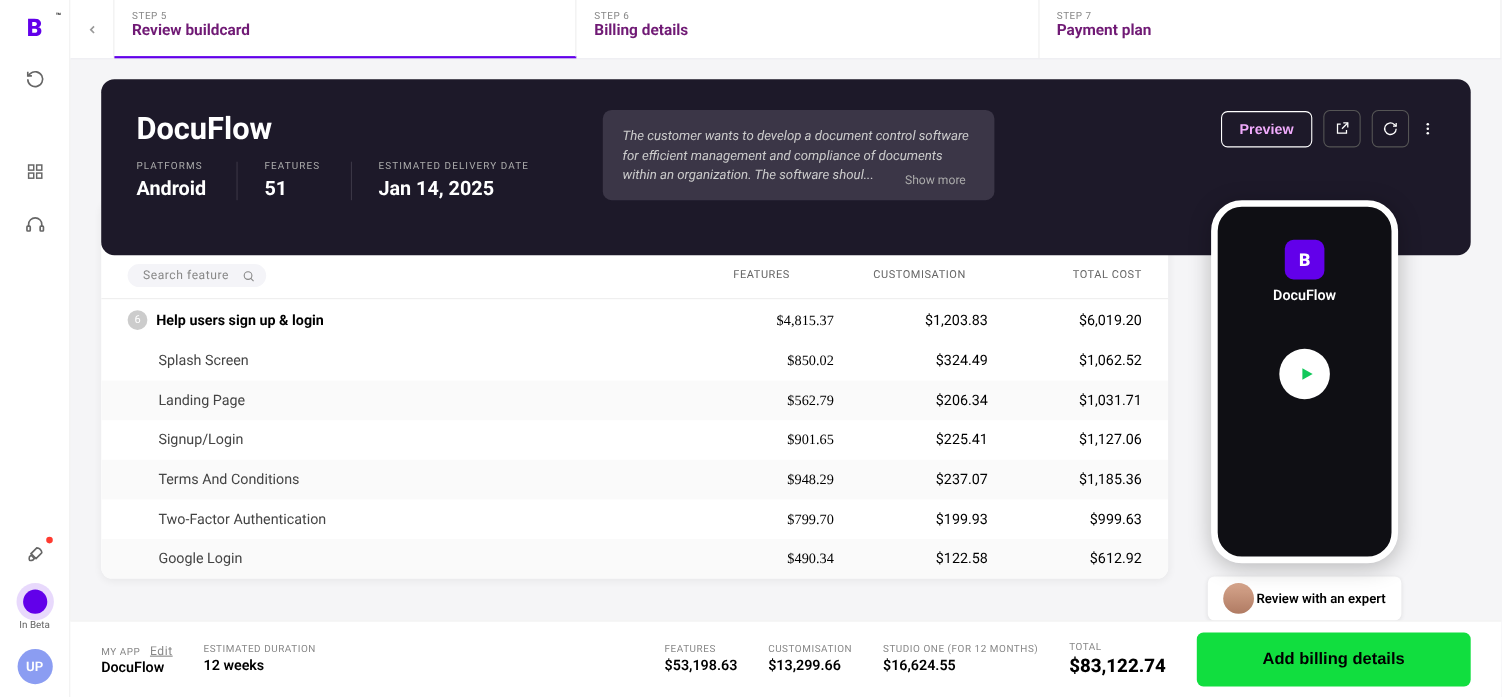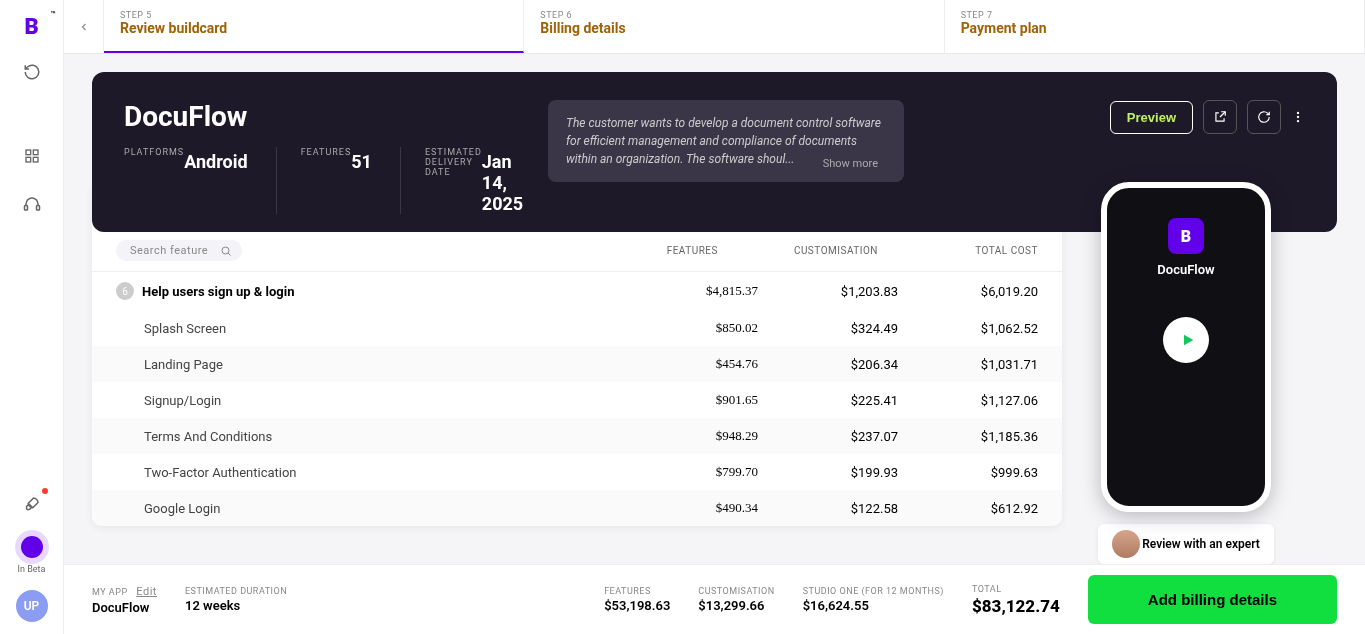--- a/index.html
+++ b/index.html
@@ -19,38 +19,38 @@
 .rail .avatar { width:32px;height:32px;border-radius:50%; background:#8b9df2; color:#fff; display:flex;align-items:center;justify-content:center; font-size:12px; font-weight:600;}
 
 
 .main { flex:1; display:flex; flex-direction:column; height:100%; }
 
 
 .steps { display:flex; background:#fff; border-bottom:1px solid #e8e8ee; height:54px; }
 .steps .back { width:40px; display:flex; align-items:center; justify-content:center; border-right:1px solid #eee; cursor:pointer; color:#999;}
 .step-card { flex:1; padding:10px 16px; border-right:1px solid #eee; }
 .step-card .lbl{ font-size:9px; letter-spacing:.5px; color:#888; text-transform:uppercase; }
-.step-card .ttl{ font-size:14px; font-weight:700; color:#a16207; }
+.step-card .ttl{ font-size:14px; font-weight:700; color:#701a75; }
 .step-card.active{ border-bottom:2px solid #6200ea;}
 .step-card.disabled .lbl,.step-card.disabled .ttl{ color:#ccc; }
 
 
 .content { flex:1; overflow:auto; padding:18px 28px 0 28px; position:relative; }
 .hero { background:#1d1929; border-radius:12px; padding:28px 32px; color:#fff; display:flex; align-items:flex-start; gap:24px; position:relative; height:160px;}
 .hero-left{ display:flex; flex-direction:column; gap:14px; flex:0 0 400px; }
 .hero-title{ font-size:28px; font-weight:700; }
 .hero-stats{ display:flex; gap:28px;}
-.stat{ display:flex; flex-direction:row; }
+.stat{ display:flex; flex-direction:column; }
 .stat .k{ font-size:9px; letter-spacing:1px; color:#aaa; }
 .stat .v{ font-size:18px; font-weight:700; margin-top:4px;}
 .stat.sep{ border-left:1px solid #3a3645; padding-left:24px;}
 .desc-box{ background:#3b3647; border-radius:8px; padding:14px 18px; font-size:12px; font-style:italic; color:#ccc; width:356px; line-height:1.5; position:relative;}
 .desc-box .show-more{ position:absolute; right:26px; bottom:10px; font-style:normal; font-size:11px; color:#aaa; cursor:pointer;}
 .hero-actions{ margin-left:auto; display:flex; align-items:center; gap:10px;}
-.btn-outline{ border:1px solid #fff; color:#bef264; background:transparent; padding:8px 16px; border-radius:6px; font-size:13px; font-weight:600; cursor:pointer;}
+.btn-outline{ border:1px solid #fff; color:#f0abfc; background:transparent; padding:8px 16px; border-radius:6px; font-size:13px; font-weight:600; cursor:pointer;}
 .sq-btn{ width:34px;height:34px;border:1px solid #555; border-radius:6px; display:flex;align-items:center;justify-content:center; color:#fff; cursor:pointer;}
 
 
 .panels{ display:flex; gap:24px; margin-top:-50px; align-items:flex-start;}
 
 .feature-panel{ flex:1; background:#fff; border-radius:10px; box-shadow:0 2px 8px rgba(0,0,0,.06); overflow:hidden; max-width:970px;}
 .tabs{ display:flex; gap:24px; padding:16px 24px 0; }
 .tab{ font-size:14px; color:#777; cursor:pointer; padding:0 8px 8px;}
 .tab.active{ color:#6200ea; font-weight:700; background:#f4effe; border-radius:6px 6px 0 0; padding:8px 12px;}
 .feat-top{ display:flex; align-items:center; padding:10px 24px; border-bottom:1px solid #eee; font-size:10px; color:#666; letter-spacing:.5px;}
@@ -231,21 +231,21 @@
                 <span class="c3">$6,019.20</span>
               </div>
               <div class="row sub">
                 <span class="name">Splash Screen</span>
                 <span class="c1">$850.02</span>
                 <span class="c2">$324.49</span>
                 <span class="c3">$1,062.52</span>
               </div>
               <div class="row sub">
                 <span class="name">Landing Page</span>
-                <span class="c1">$454.76</span>
+                <span class="c1">$562.79</span>
                 <span class="c2">$206.34</span>
                 <span class="c3">$1,031.71</span>
               </div>
               <div class="row sub">
                 <span class="name">Signup/Login</span>
                 <span class="c1">$901.65</span>
                 <span class="c2">$225.41</span>
                 <span class="c3">$1,127.06</span>
               </div>
               <div class="row sub">

